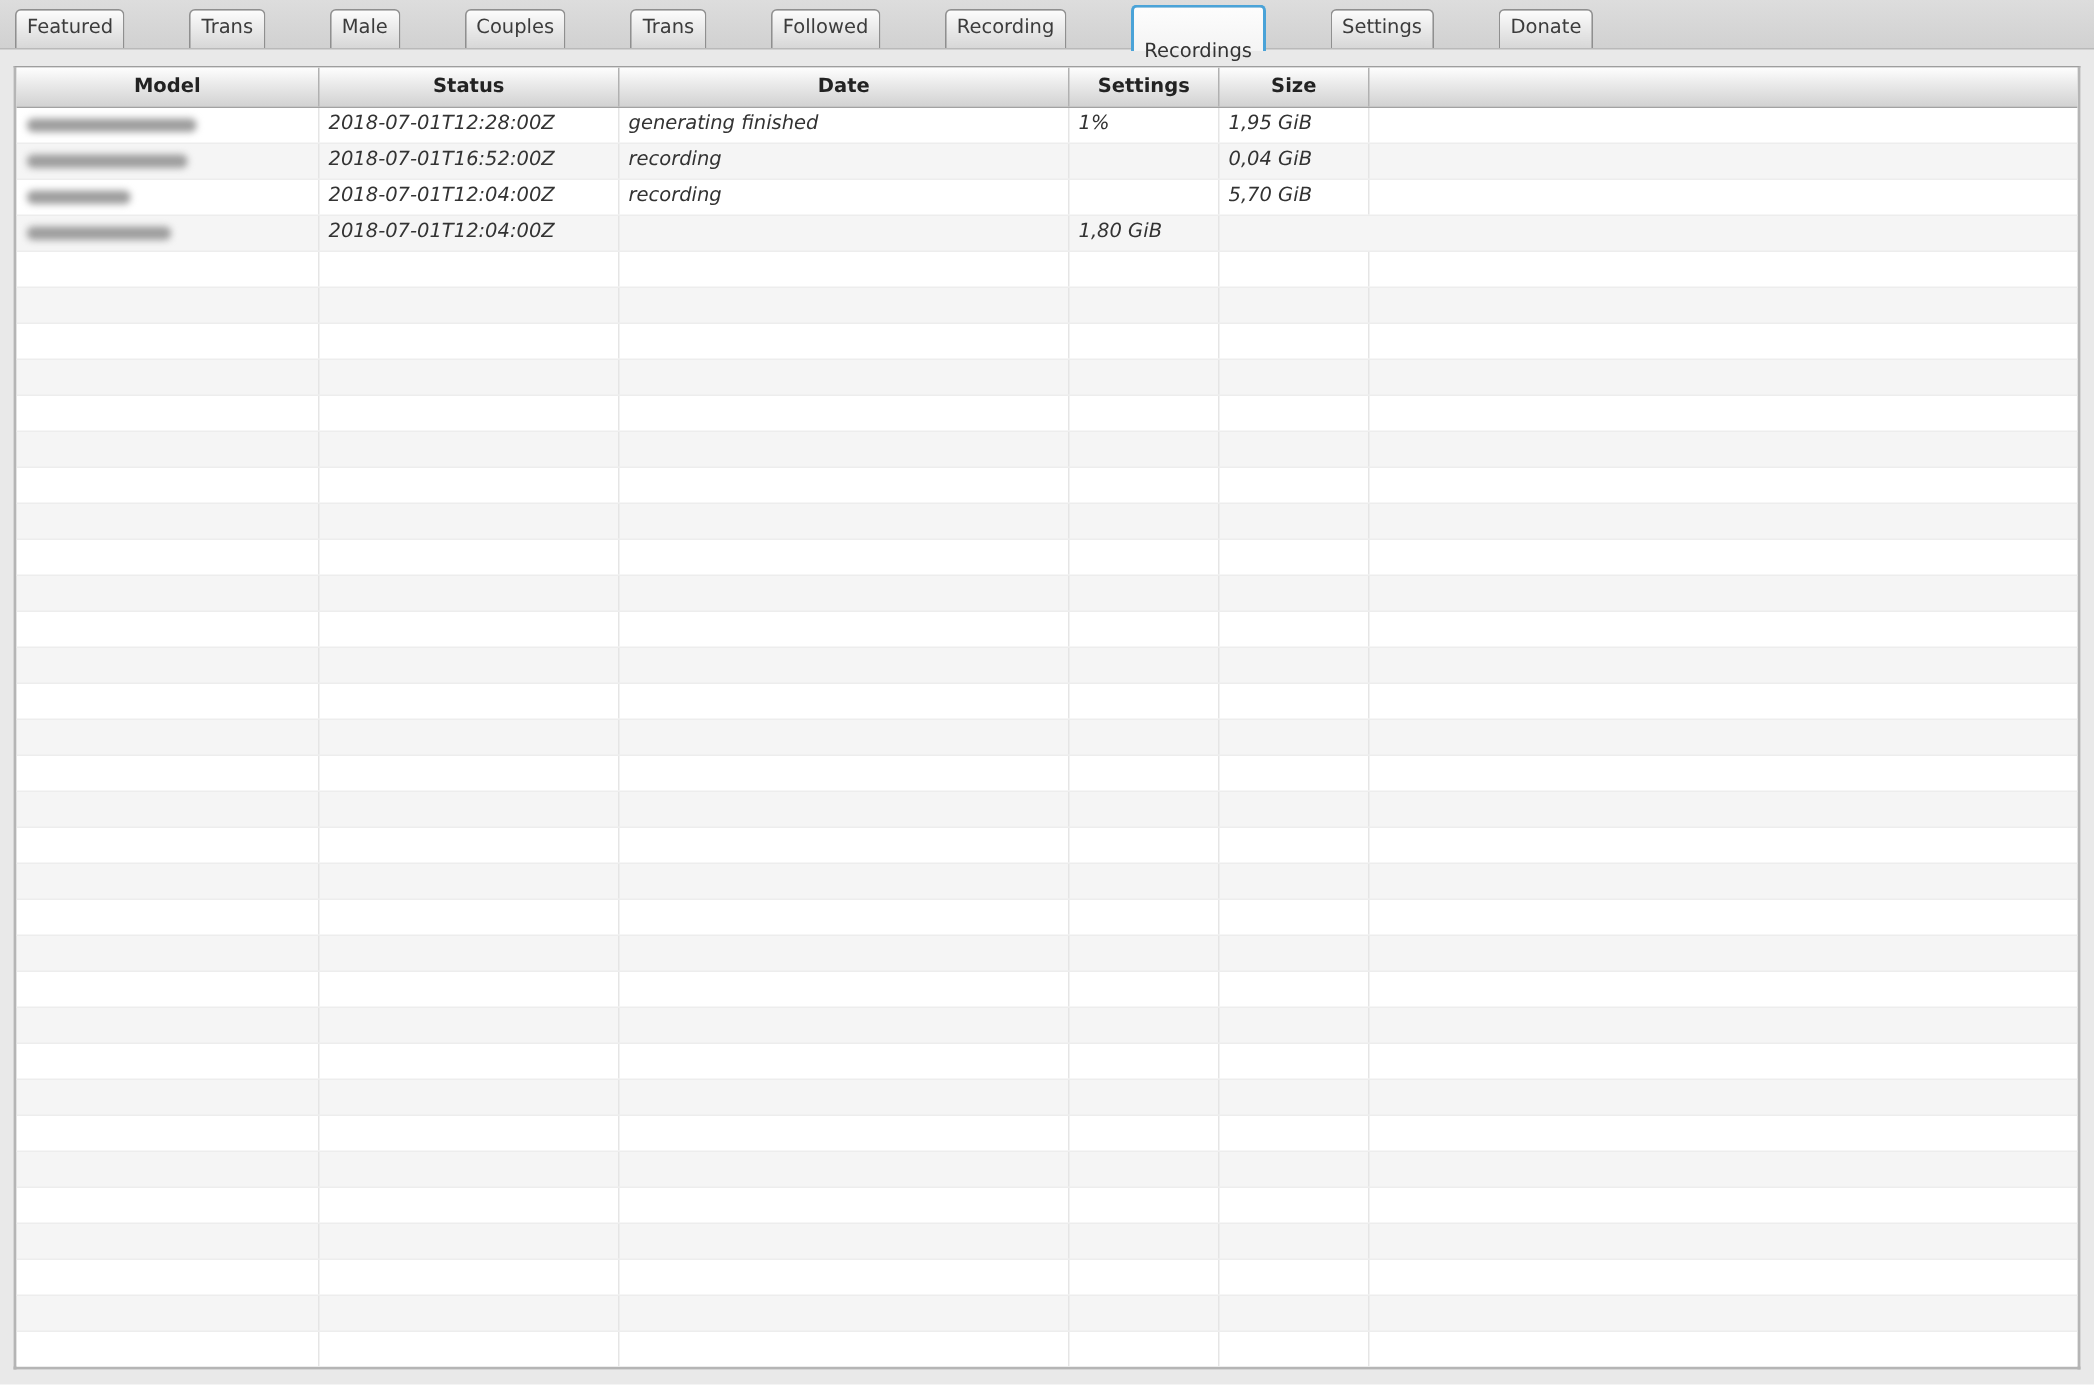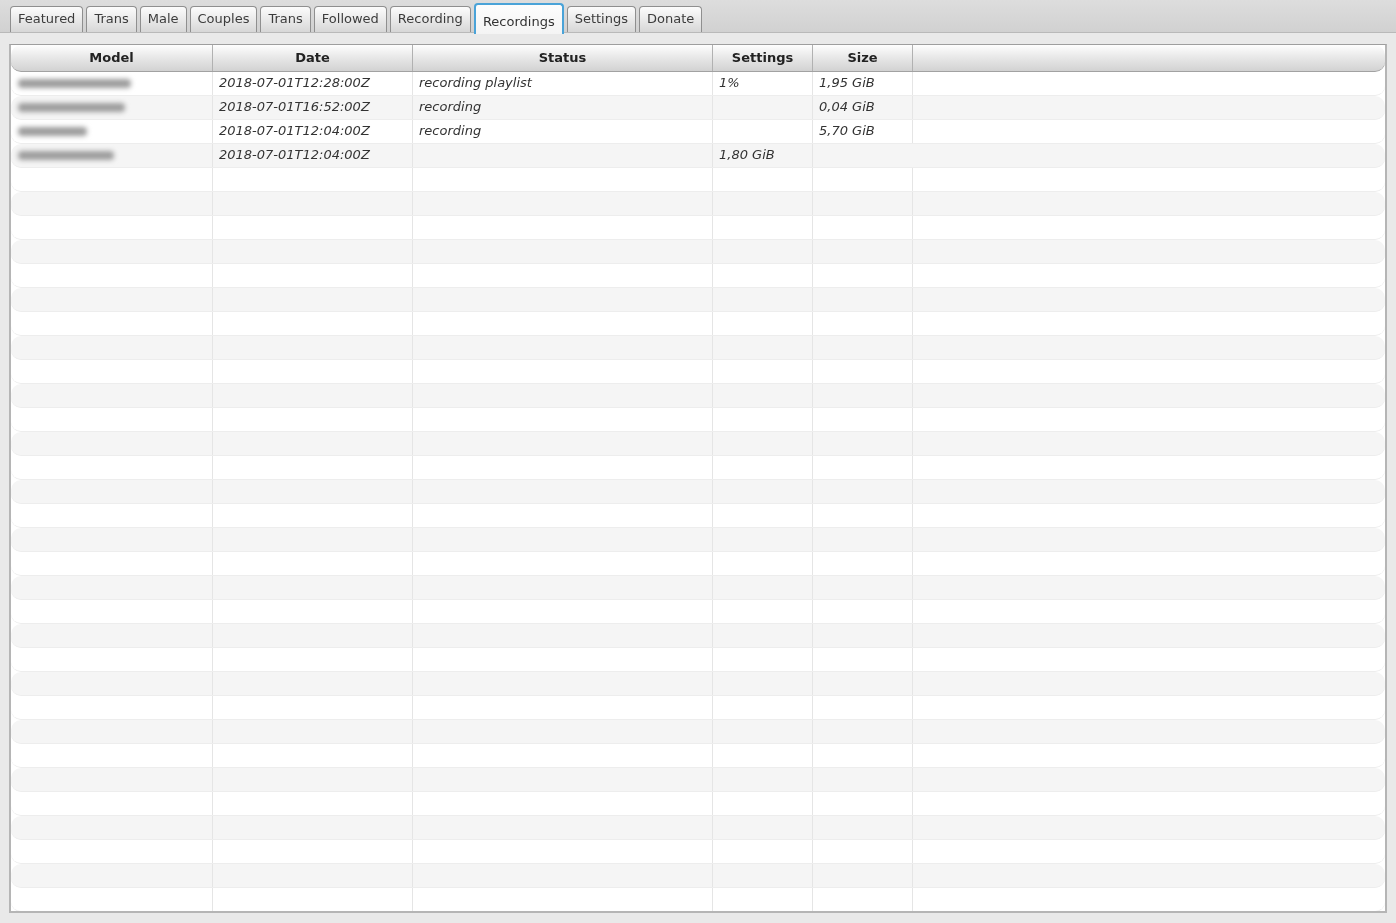--- a/index.html
+++ b/index.html
@@ -15,61 +15,61 @@
 
   
   .tab-bar {
     position: absolute; top: 0; left: 0; right: 0;
     height: 33px;
     background: linear-gradient(to bottom, #dddddd, #d1d1d1);
     border-bottom: 1px solid #b9b9b9;
     display: flex;
     align-items: flex-end;
     padding-left: 10px;
+    gap: 40px;
   }
   .tab {
     position: relative;
     z-index: 1;
     height: 26px;
     line-height: 24px;
     padding: 0 7px;
     margin-right: 3px;
     background: linear-gradient(to bottom, #fcfcfc, #d7d7d7);
     border: 1px solid #8f8f8f;
     border-bottom: none;
     border-radius: 4px 4px 0 0;
     color: #3c3c3c;
     white-space: nowrap;
     cursor: default;
   }
   .tab.selected {
     z-index: 2;
     height: 31px;
     line-height: 26px;
-    padding-top: 4px;
+    padding-top: 17px;
     background: linear-gradient(to bottom, #fdfdfd, #f4f4f4);
     border: 2px solid var(--accent, #4aa3d8);
     border-bottom: none;
     transform: translateY(2px);
     color: #333;
     margin-top: 27px;
   }
 
   
   .table {
     position: absolute; left: 9px; right: 9px; top: 44px; bottom: 10px;
     background: #fff;
     border: 2px solid #b5b5b5;
     border-top: 1px solid #9e9e9e;
     overflow: hidden;
   }
   .header-row, .row {
     display: grid;
     grid-template-columns: 202px 200px 300px 100px 100px minmax(0, 1fr);
-    border-radius: 10px;
   }
   .header-row {
     height: 27px;
     background: linear-gradient(to bottom, #fefefe 0%, #e9e9e9 45%, #d2d2d2 100%);
     border-bottom: 1px solid #a2a2a2;
   }
   .hcell {
     border-right: 1px solid #b1b1b1;
     font-weight: bold;
     text-align: center;
@@ -139,43 +139,43 @@
     <div class="tab">
     <span>Donate</span>
   </div>
   </div>
 
 <div class="table">
   <div class="header-row">
       <div class="hcell col-model">
     <span>Model</span>
   </div>
+      <div class="hcell col-status">
+    <span>Status</span>
+  </div>
       <div class="hcell col-date">
     <span>Date</span>
-  </div>
-      <div class="hcell col-status">
-    <span>Status</span>
   </div>
       <div class="hcell col-progress">
     <span>Settings</span>
   </div>
       <div class="hcell col-size">
     <span>Size</span>
   </div>
       <div class="hcell col-filler">
     <span></span>
   </div>
     </div>
   <div class="table-body">
       <div class="row">
     <div class="cell col-model">
           <span class="blob" style="display: block; width: 113px;"></span>
         </div>
     <div class="cell col-date">2018-07-01T12:28:00Z</div>
-    <div class="cell col-status">recording playlist</div>
+    <div class="cell col-status">generating finished</div>
     <div class="cell col-progress">1%</div>
     <div class="cell col-size">1,95 GiB</div>
     <div class="cell col-filler"></div>
   </div>
       <div class="row">
     <div class="cell col-model">
           <span class="blob" style="display: block; width: 107px;"></span>
         </div>
     <div class="cell col-date">2018-07-01T16:52:00Z</div>
     <div class="cell col-status">recording</div>

